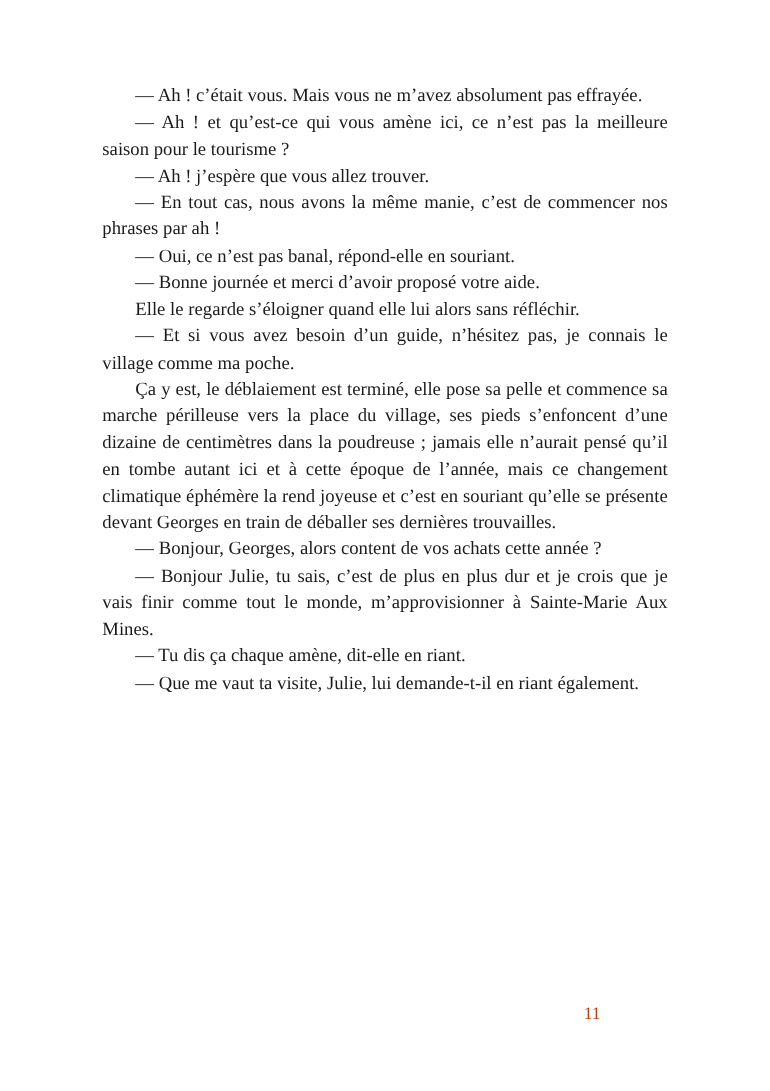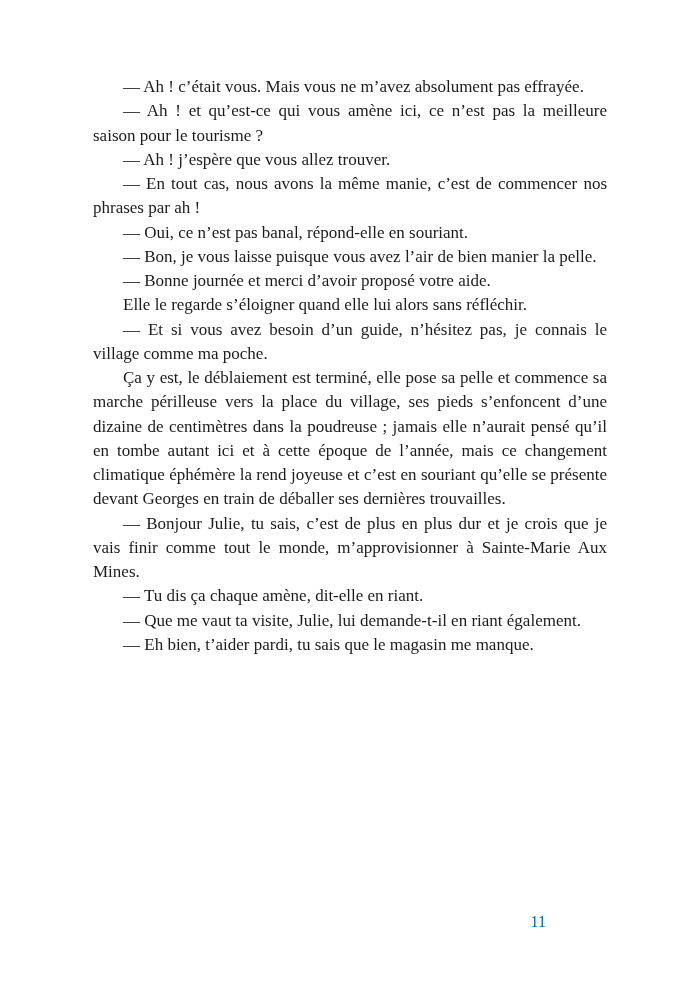--- a/index.html
+++ b/index.html
@@ -31,37 +31,36 @@
     margin: 0;
     padding: 0;
     text-indent: 30px;
   }
   .page-number {
     position: absolute;
     top: 912px;
     right: 99px;
     font-size: 16px;
     line-height: 20px;
-    color: #0369a1;
+    color: #c2410c;
   }
 </style>
 </head>
 <body>
 
 <div class="page">
   <div class="text-block">
     <p>— Ah&nbsp;! c’était vous. Mais vous ne m’avez absolument pas effrayée.</p>
     <p>— Ah&nbsp;! et qu’est-ce qui vous amène ici, ce n’est pas la meilleure saison pour le tourisme&nbsp;?</p>
     <p>— Ah&nbsp;! j’espère que vous allez trouver.</p>
     <p>— En tout cas, nous avons la même manie, c’est de commencer nos phrases par ah&nbsp;!</p>
     <p>— Oui, ce n’est pas banal, répond-elle en souriant.</p>
-    <p>— Bon, je vous laisse puisque vous avez l’air de bien manier la pelle.</p>
     <p>— Bonne journée et merci d’avoir proposé votre aide.</p>
     <p>Elle le regarde s’éloigner quand elle lui alors sans réfléchir.</p>
     <p>— Et si vous avez besoin d’un guide, n’hésitez pas, je connais le village comme ma poche.</p>
     <p>Ça y est, le déblaiement est terminé, elle pose sa pelle et commence sa marche périlleuse vers la place du village, ses pieds s’enfoncent d’une dizaine de centimètres dans la poudreuse&nbsp;; jamais elle n’aurait pensé qu’il en tombe autant ici et à cette époque de l’année, mais ce changement climatique éphémère la rend joyeuse et c’est en souriant qu’elle se présente devant Georges en train de déballer ses dernières trouvailles.</p>
+    <p>— Bonjour, Georges, alors content de vos achats cette année&nbsp;?</p>
     <p>— Bonjour Julie, tu sais, c’est de plus en plus dur et je crois que je vais finir comme tout le monde, m’approvisionner à Sainte-Marie Aux Mines.</p>
     <p>— Tu dis ça chaque amène, dit-elle en riant.</p>
     <p>— Que me vaut ta visite, Julie, lui demande-t-il en riant également.</p>
-    <p>— Eh bien, t’aider pardi, tu sais que le magasin me manque.</p>
   </div>
   <div class="page-number">11</div>
 </div>
 
 </body></html>

